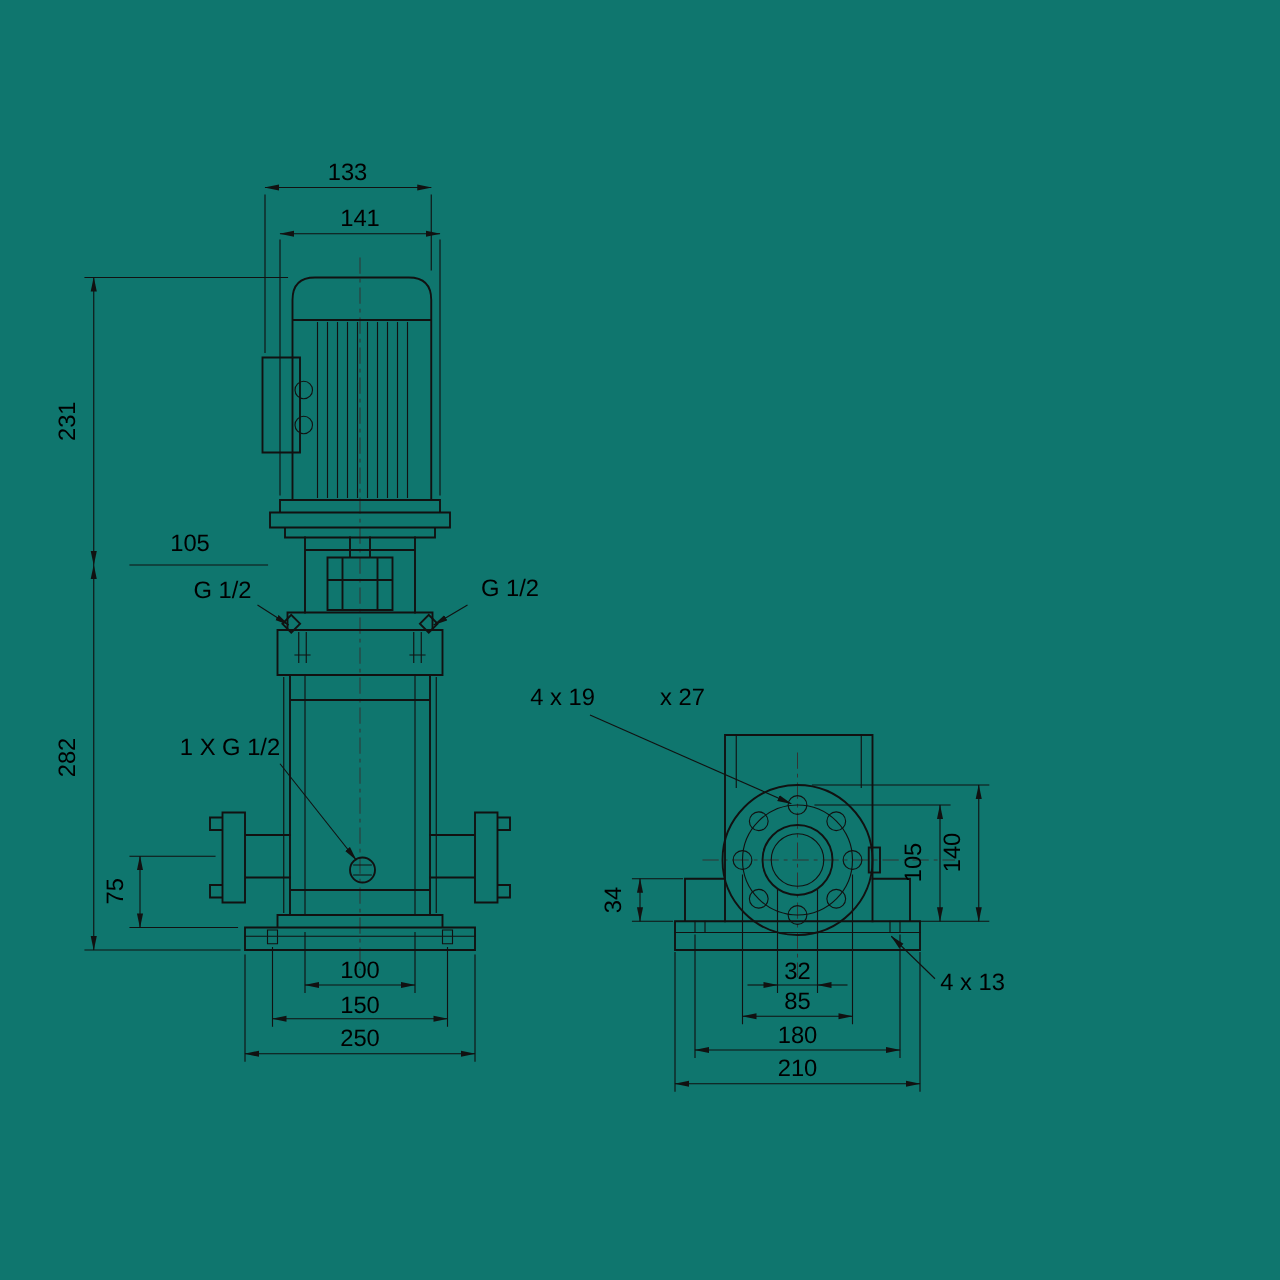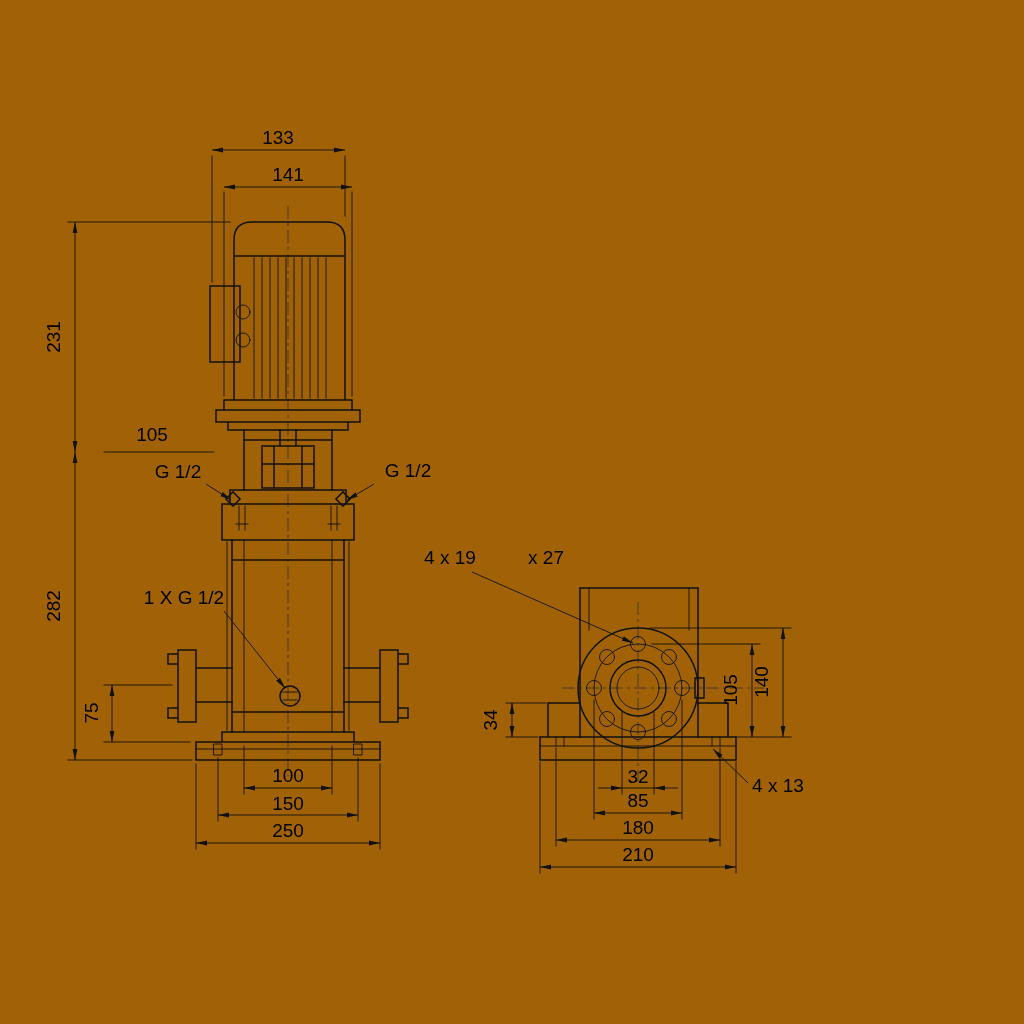--- a/index.html
+++ b/index.html
@@ -1,16 +1,16 @@
 <!DOCTYPE html>
 <html><head>
 <meta charset="utf-8">
 <style>
   html,body{margin:0;padding:0;background:#ffffff;}
-  .frame{position:relative;width:1024px;height:1024px;background:#a16207;overflow:hidden;}
+  .frame{position:relative;width:1024px;height:1024px;background:#0f766e;overflow:hidden;}
   svg{display:block;}
   .obj{stroke:#111;stroke-width:1.5;fill:none;stroke-linecap:square;stroke-linejoin:miter;}
   .thin{stroke:#111;stroke-width:0.9;fill:none;stroke-linecap:square;}
   .dim{stroke:#111;stroke-width:0.9;fill:none;}
   .cl{stroke:#333;stroke-width:0.8;fill:none;stroke-dasharray:13 4 3 4;}
   text{font-family:"Liberation Sans","DejaVu Sans",sans-serif;font-size:19px;fill:#000;}
   .arrow{fill:#111;}
 </style>
 </head>
 <body>

